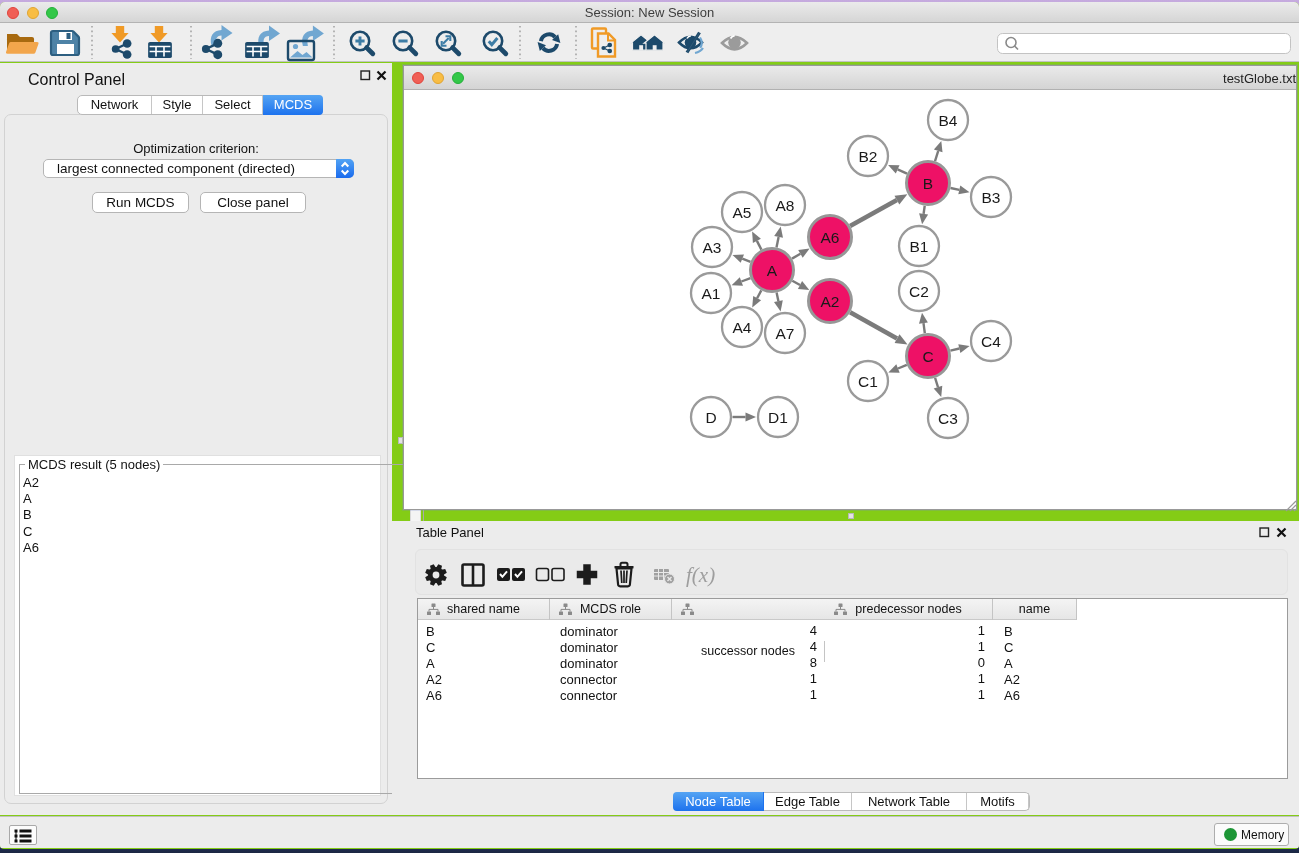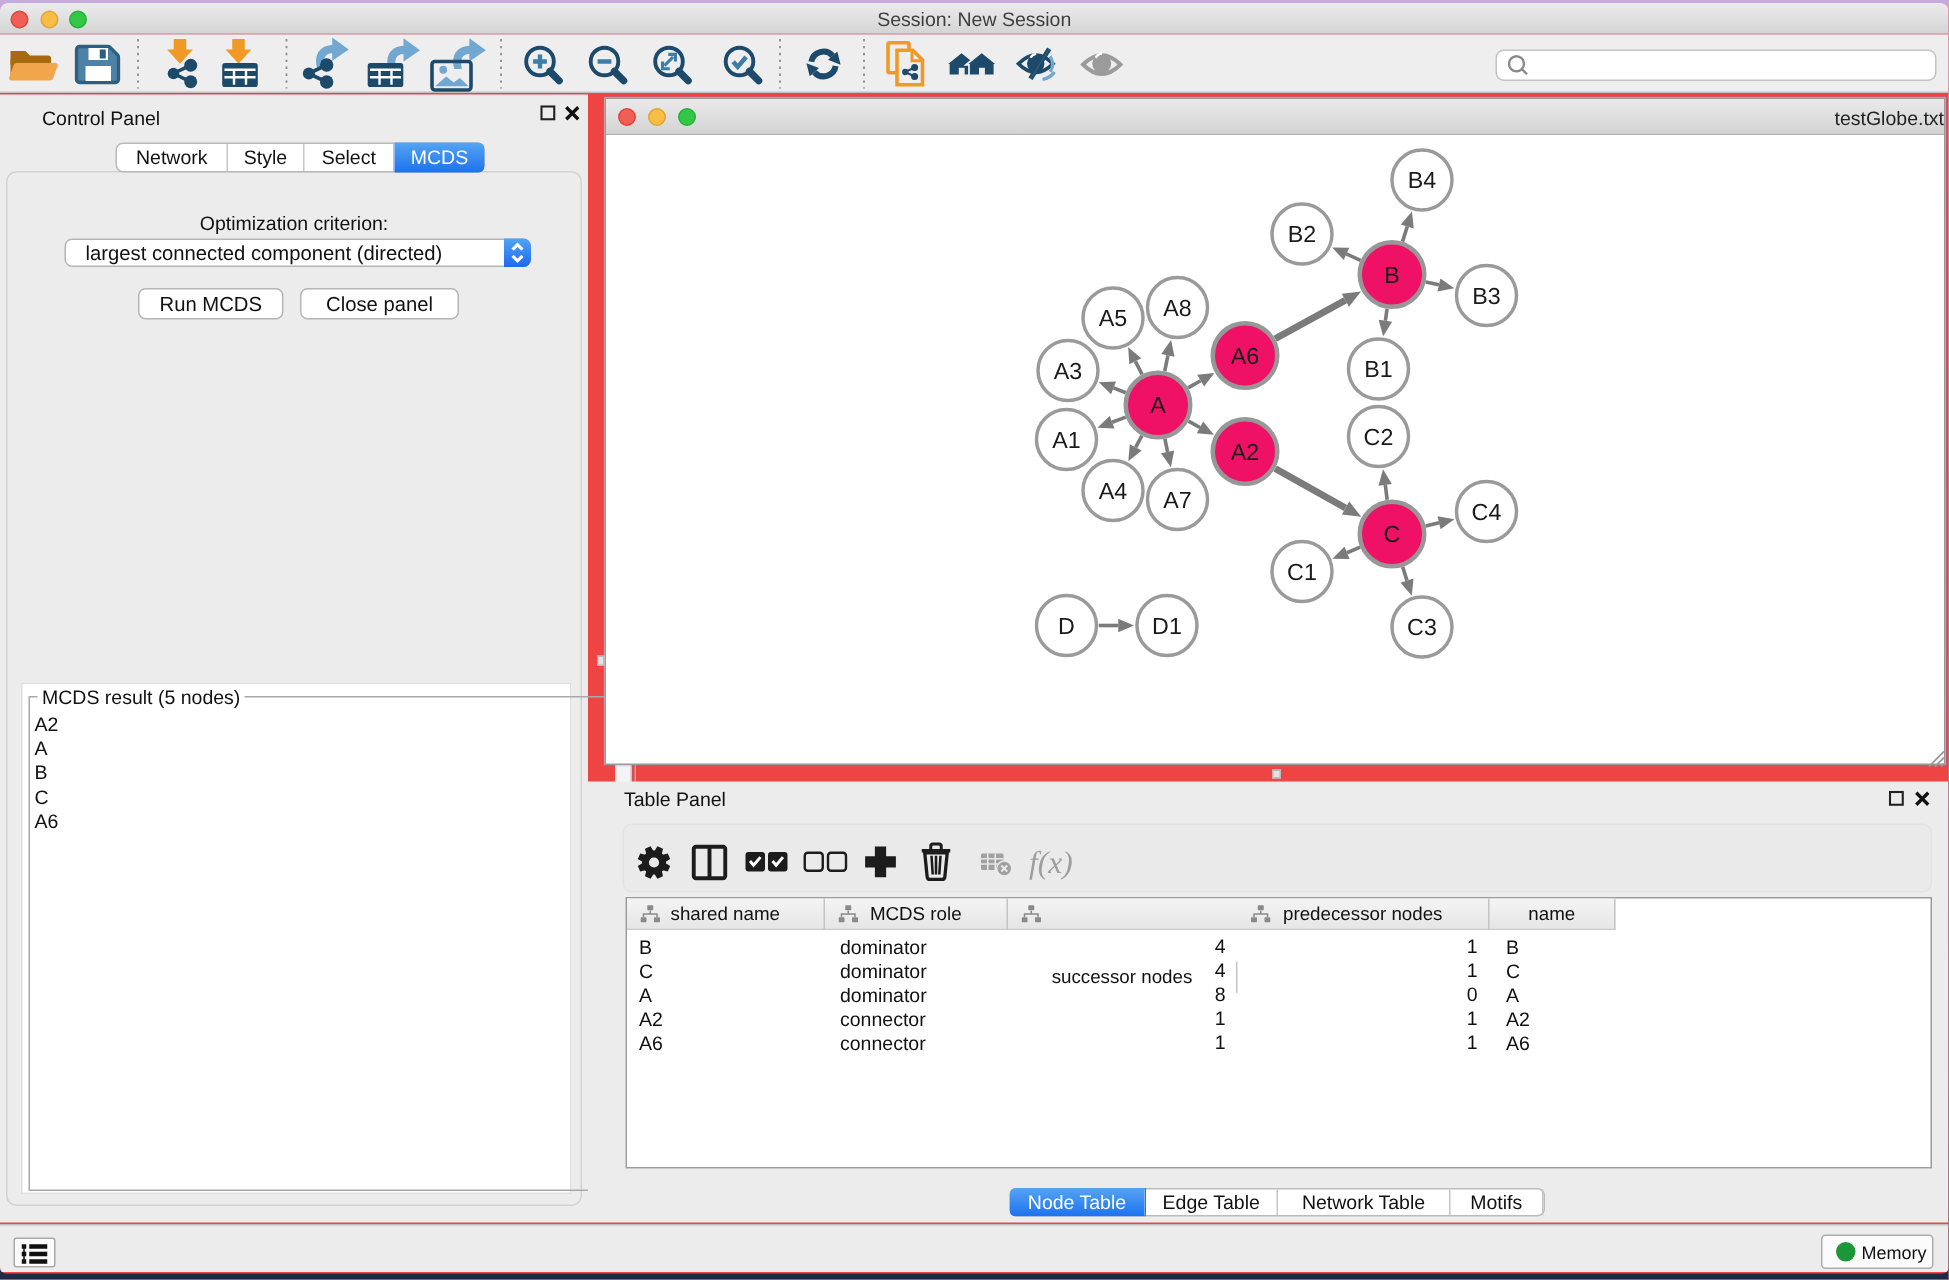--- a/index.html
+++ b/index.html
@@ -1,31 +1,31 @@
 <!DOCTYPE html>
 <html><head>
 <meta charset="utf-8">
 <style>
 * { margin:0; padding:0; box-sizing:border-box; }
 html,body { width:1299px; height:853px; overflow:hidden; }
 body { font-family:"Liberation Sans", sans-serif; position:relative;
   background:linear-gradient(180deg,#c6abdf 0%,#c2a7dc 6px,#20305a 99%,#1b2742 100%); }
 #win { position:absolute; left:0; top:2px; width:1299px; height:847px;
-  background:#ef4444; border-radius:5px 5px 4px 4px; overflow:hidden; }
+  background:#84cc16; border-radius:5px 5px 4px 4px; overflow:hidden; }
 
 #titlebar { position:absolute; left:0; top:0; width:1299px; height:21px;
   background:linear-gradient(180deg,#ebebeb,#d5d5d5); border-bottom:1px solid #b3b3b3; }
 .tl { position:absolute; top:5px; width:12px; height:12px; border-radius:50%; }
 #titletext { position:absolute; top:3px; width:100%; text-align:center; font-size:13px; color:#3e3e3e; }
 
 #toolbar { position:absolute; left:0; top:21px; width:1299px; height:39px; background:#eeeeee;
   border-bottom:1px solid #c2c2c2; }
 
 #cpanel { position:absolute; left:0; top:61px; width:392px; height:752px; background:#ececec; }
-#cptitle { position:absolute; left:28px; top:8px; font-size:13px; color:#111; }
+#cptitle { position:absolute; left:28px; top:8px; font-size:16px; color:#111; }
 .wbtn { position:absolute; top:10px; font-weight:bold; color:#111; font-size:12px; }
 #cpbody { position:absolute; left:4px; top:51px; width:384px; height:690px;
   border:1px solid #d2d2d2; border-radius:7px; background:#ececec; }
 #cptabs { position:absolute; left:77px; top:32px; width:246px; height:20px;
   background:#fff; border:1px solid #b9b9b9; border-radius:5px; z-index:5;
   display:flex; font-size:13px; color:#111; text-align:center; }
 #cptabs .tab { flex:none; line-height:18px; border-right:1px solid #c6c6c6; }
 #cptabs .tab.sel { background:linear-gradient(180deg,#55a4f3,#1d72ee); color:#fff;
   border-radius:0 4px 4px 0; border-right:none; margin:-1px -1px -1px 0; line-height:20px; }
 #optlabel { position:absolute; left:0; top:78px; width:392px; text-align:center; font-size:13px; color:#111; }

